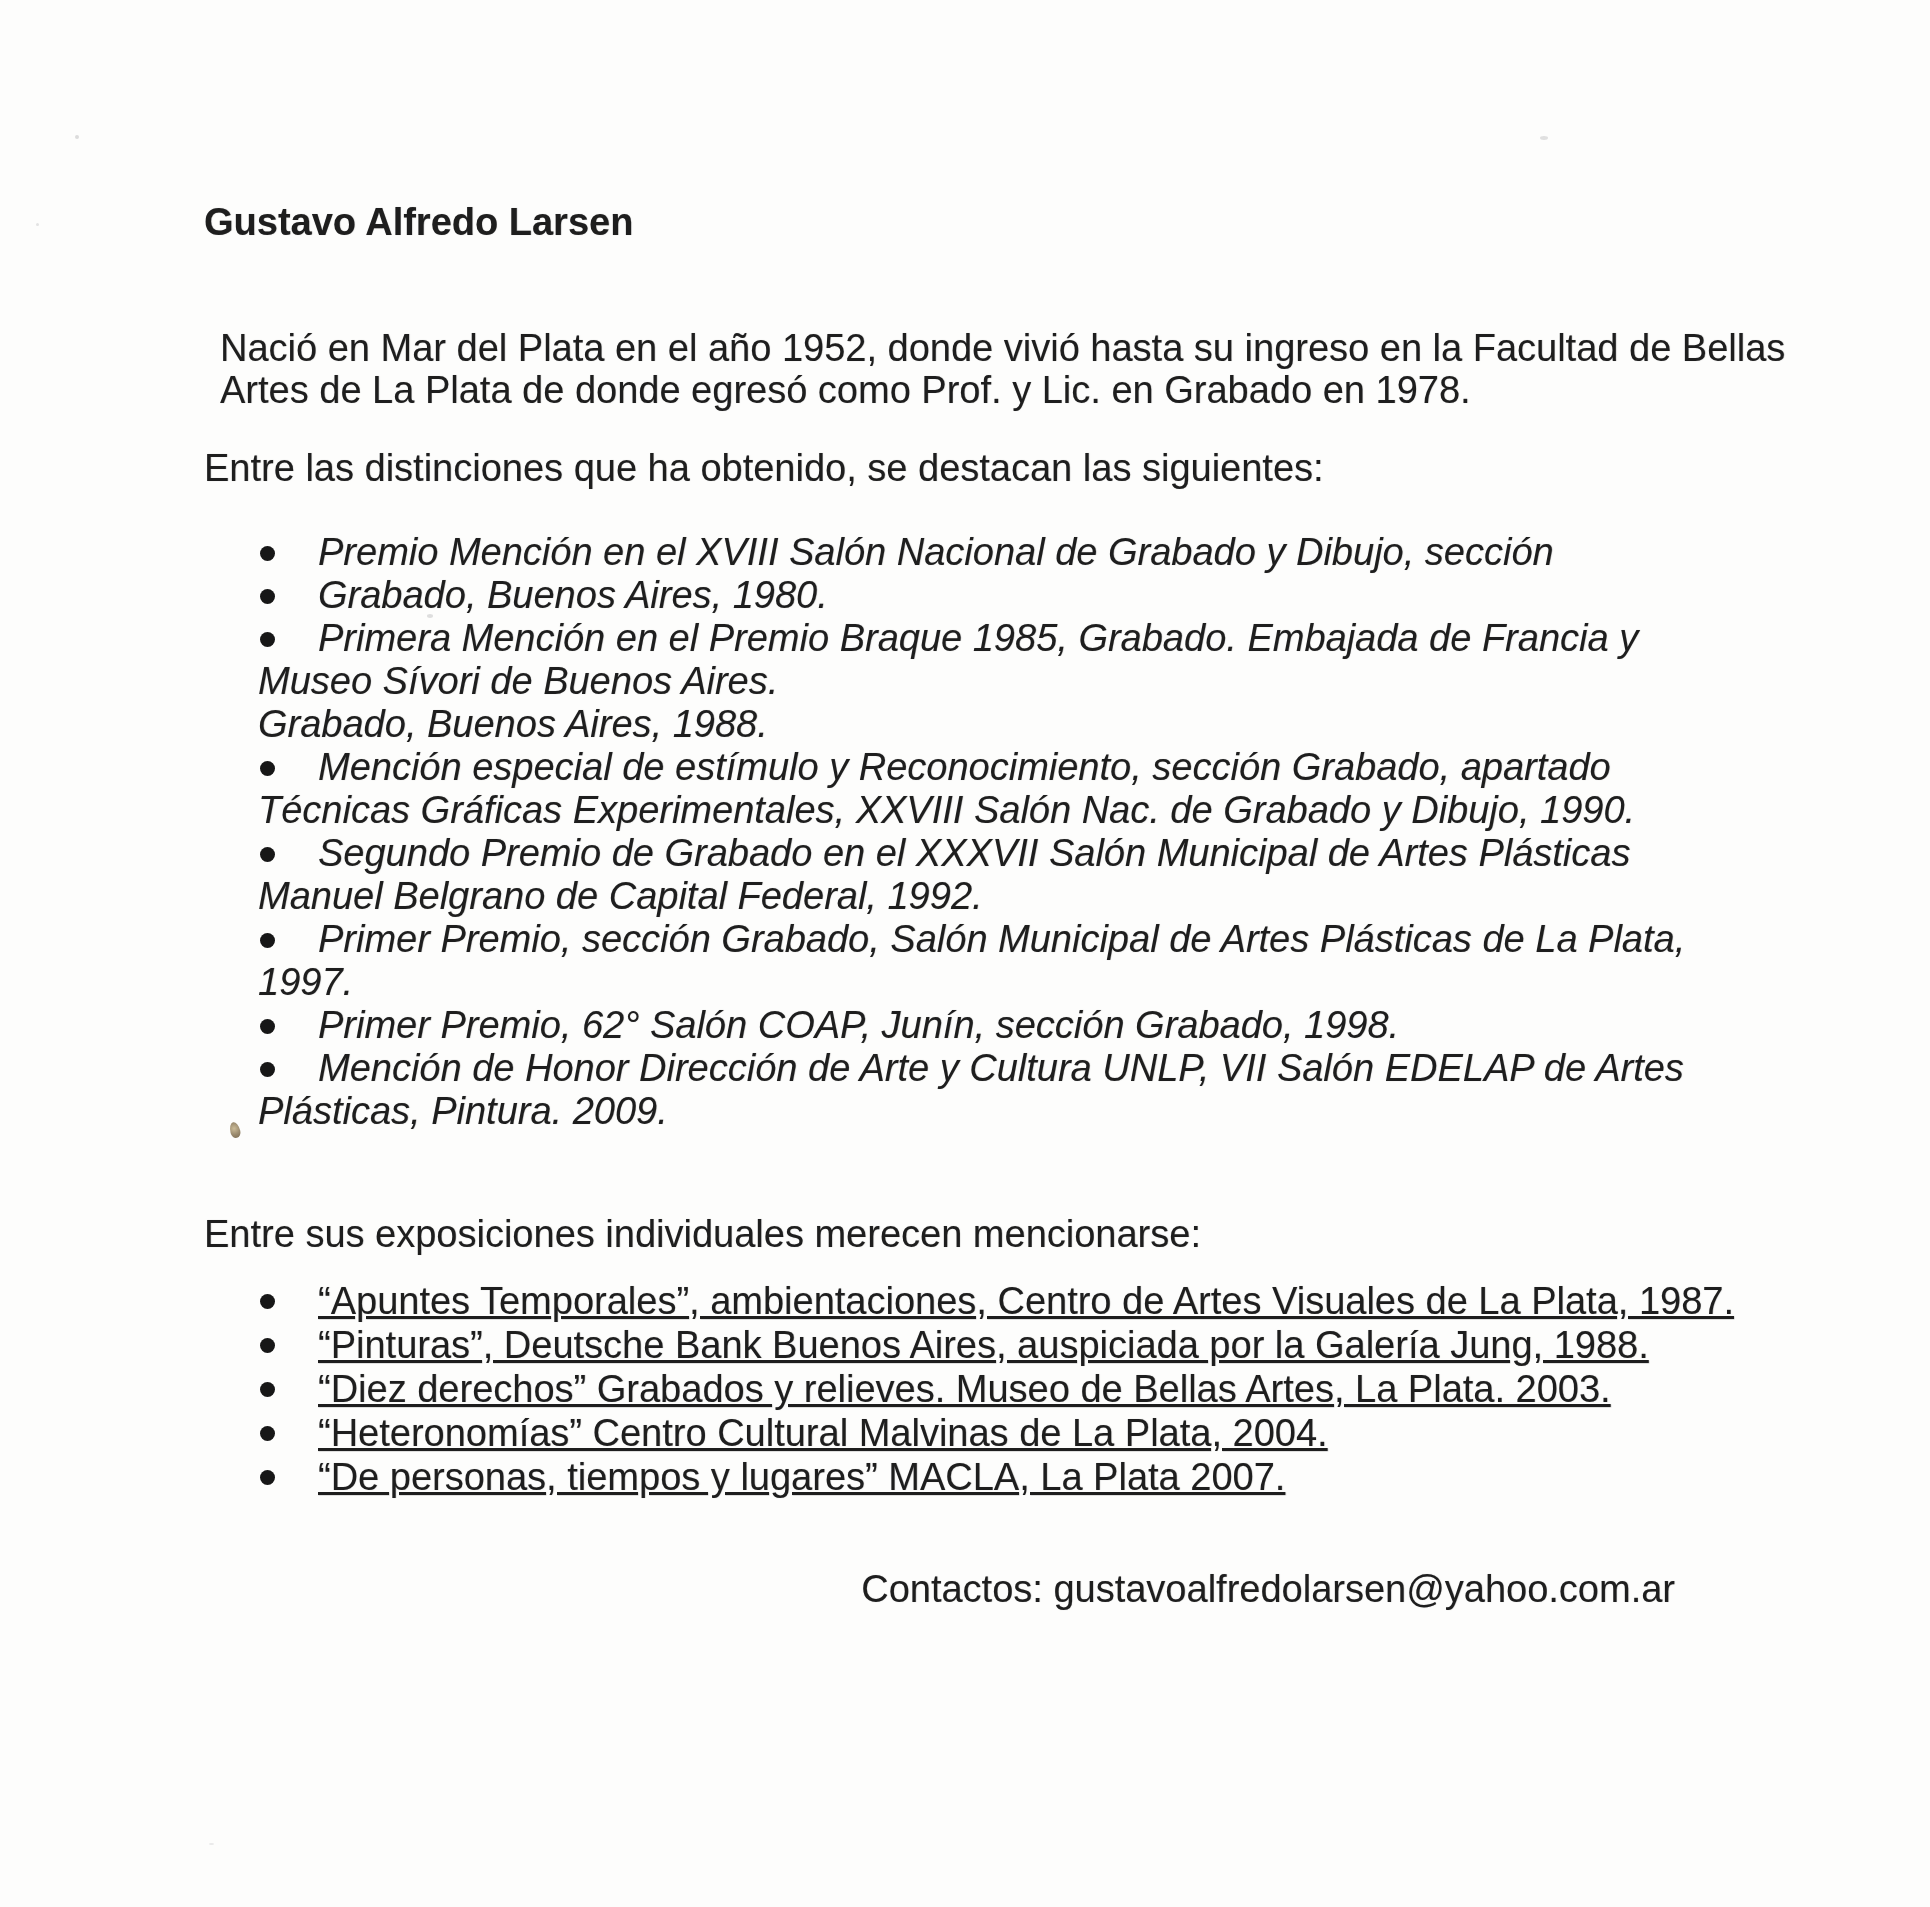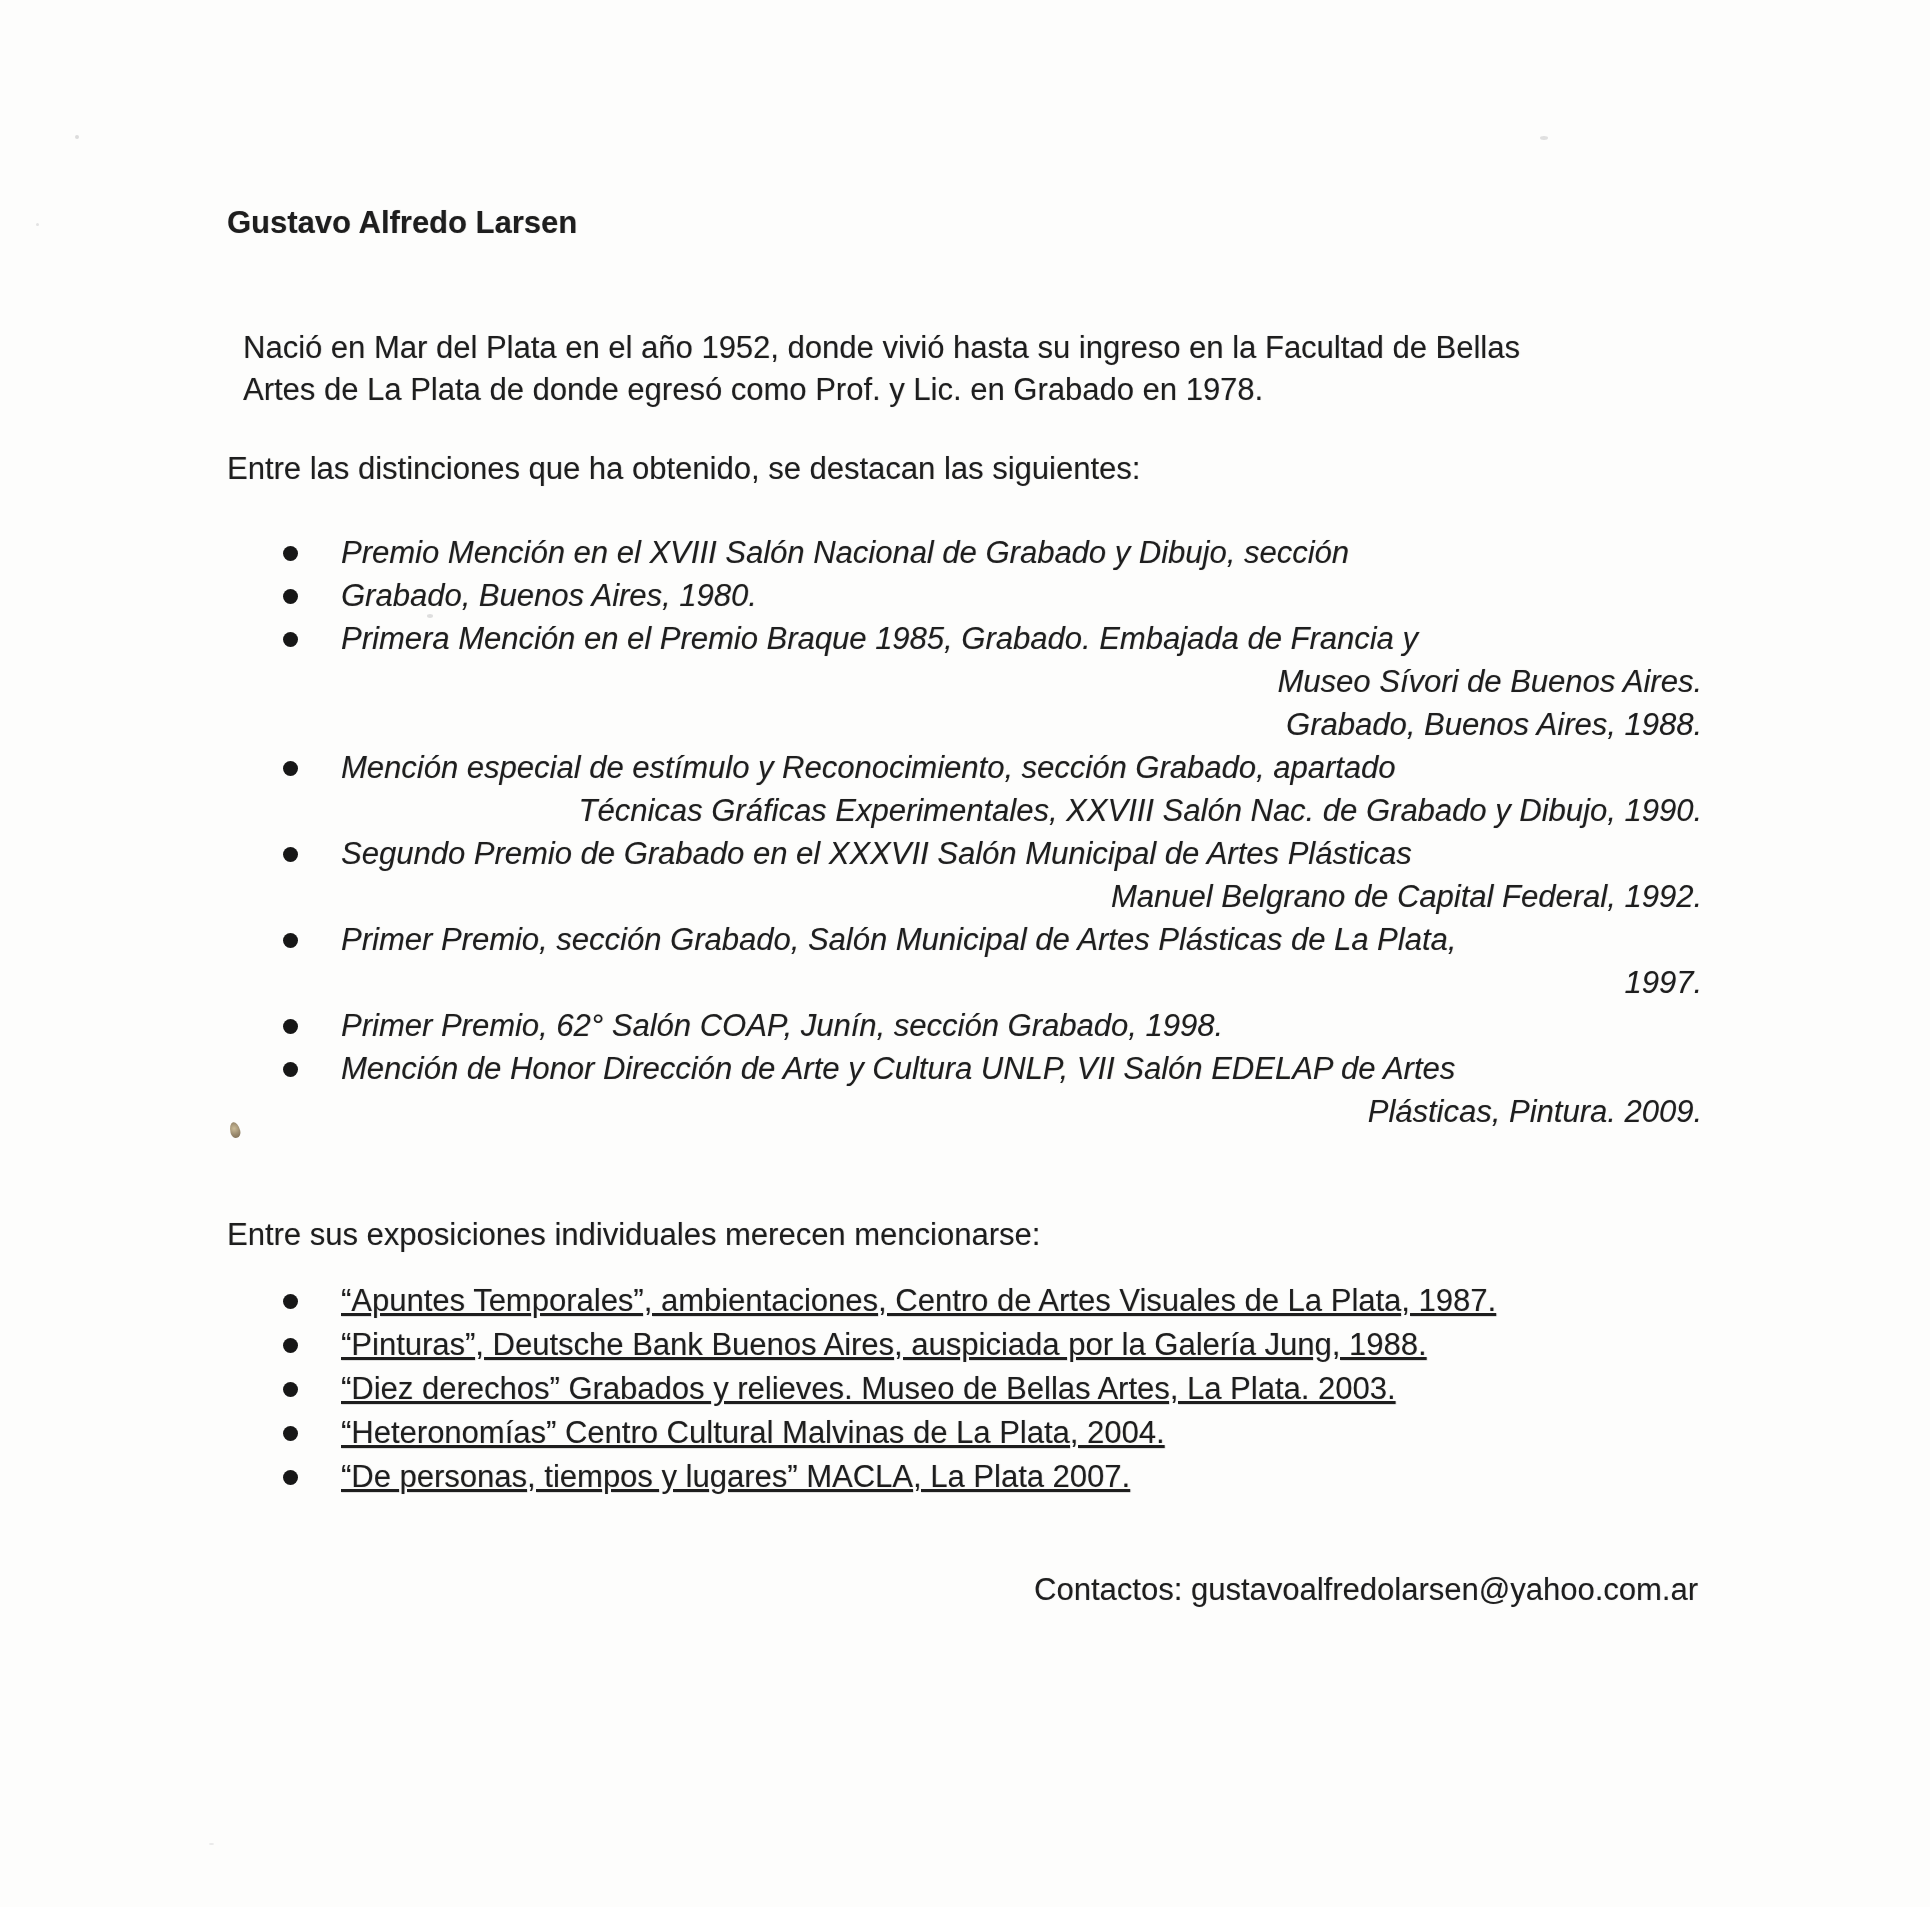--- a/index.html
+++ b/index.html
@@ -5,38 +5,38 @@
   html,body { margin:0; padding:0; }
   body {
     width:1930px; height:1908px;
     background:#fdfdfc;
     font-family:"Liberation Sans","DejaVu Sans",sans-serif;
     color:#1e1e1e;
     overflow:hidden;
     position:relative;
   }
   .page { position:absolute; inset:0; text-shadow:0.4px 0.4px 0.8px rgba(35,35,35,0.35); }
-  .block { position:absolute; left:227px; width:1475px; font-size:31px; }
+  .block { position:absolute; left:204px; width:1475px; font-size:38px; }
   .ln { white-space:nowrap; }
 
   #title   { top:201px;  line-height:43px;   font-weight:bold; }
   #intro   { top:327px;  line-height:42px;margin-left:16px; }
   #h-dist  { top:447px;  line-height:43px; }
   #dlist   { top:531px;  line-height:43px;font-style:italic; }
   #h-expo  { top:1197px; line-height:43px;margin-top:16px; }
   #elist   { top:1279px; line-height:44px;text-decoration:underline; }
   #contact { top:1532px; line-height:43px; width:1471px; text-align:right;margin-top:36px; }
 
   .bline { position:relative; padding-left:114px; white-space:nowrap; }
   .dot   {
     position:absolute; left:56px; top:15px;
     width:15px; height:15px; border-radius:50%;
     background:#171717;
   }
-  .cline { padding-left:54px; white-space:nowrap;text-align:right; }
+  .cline { padding-left:54px; white-space:nowrap; }
 
   
   .speck { position:absolute; border-radius:50%; }
   #speck-ink {
     left:230px; top:1122px; width:10px; height:16.3px;
     background:radial-gradient(circle at 45% 40%, #cbbb97 0%, #9a8a6e 55%, #7c6b52 100%);
     border-radius:50% 50% 50% 50% / 62% 62% 38% 38%;
     transform:rotate(-14deg);
   }
   #speck-a { left:75px;  top:135px;  width:3.9px;  height:3.9px; background:#dcdcdc; }

